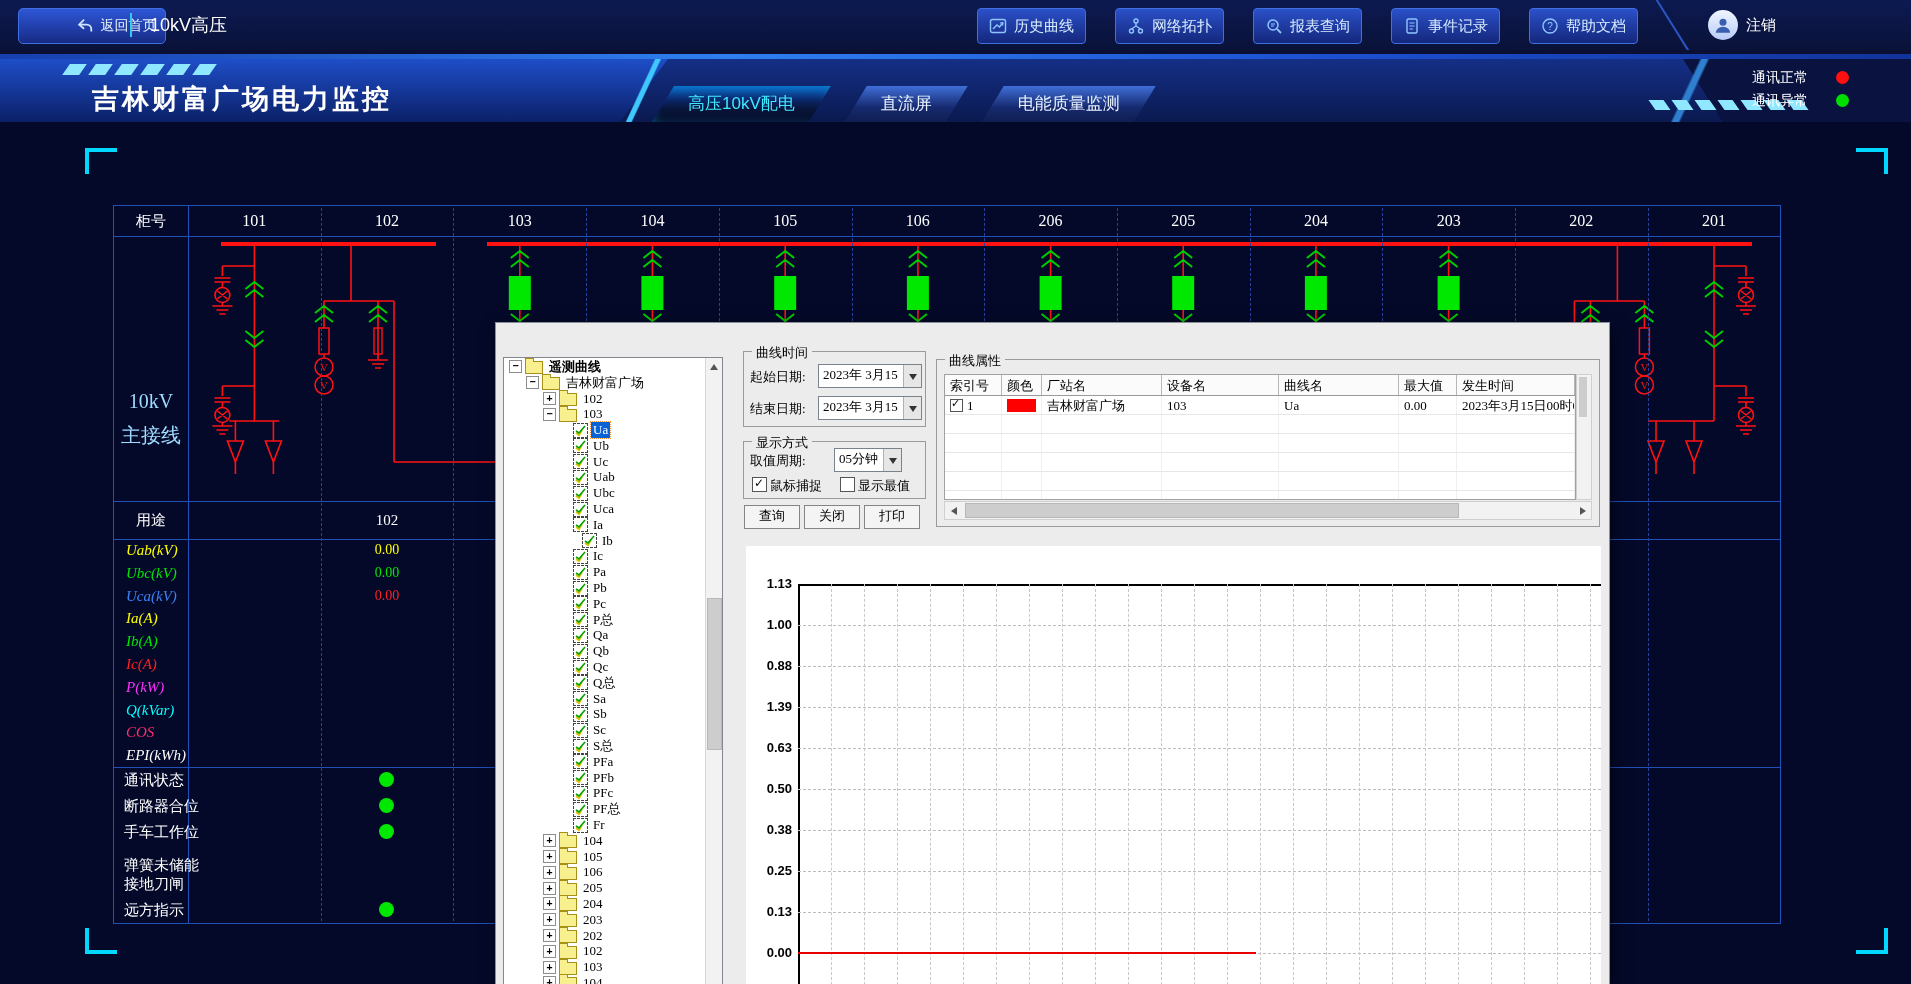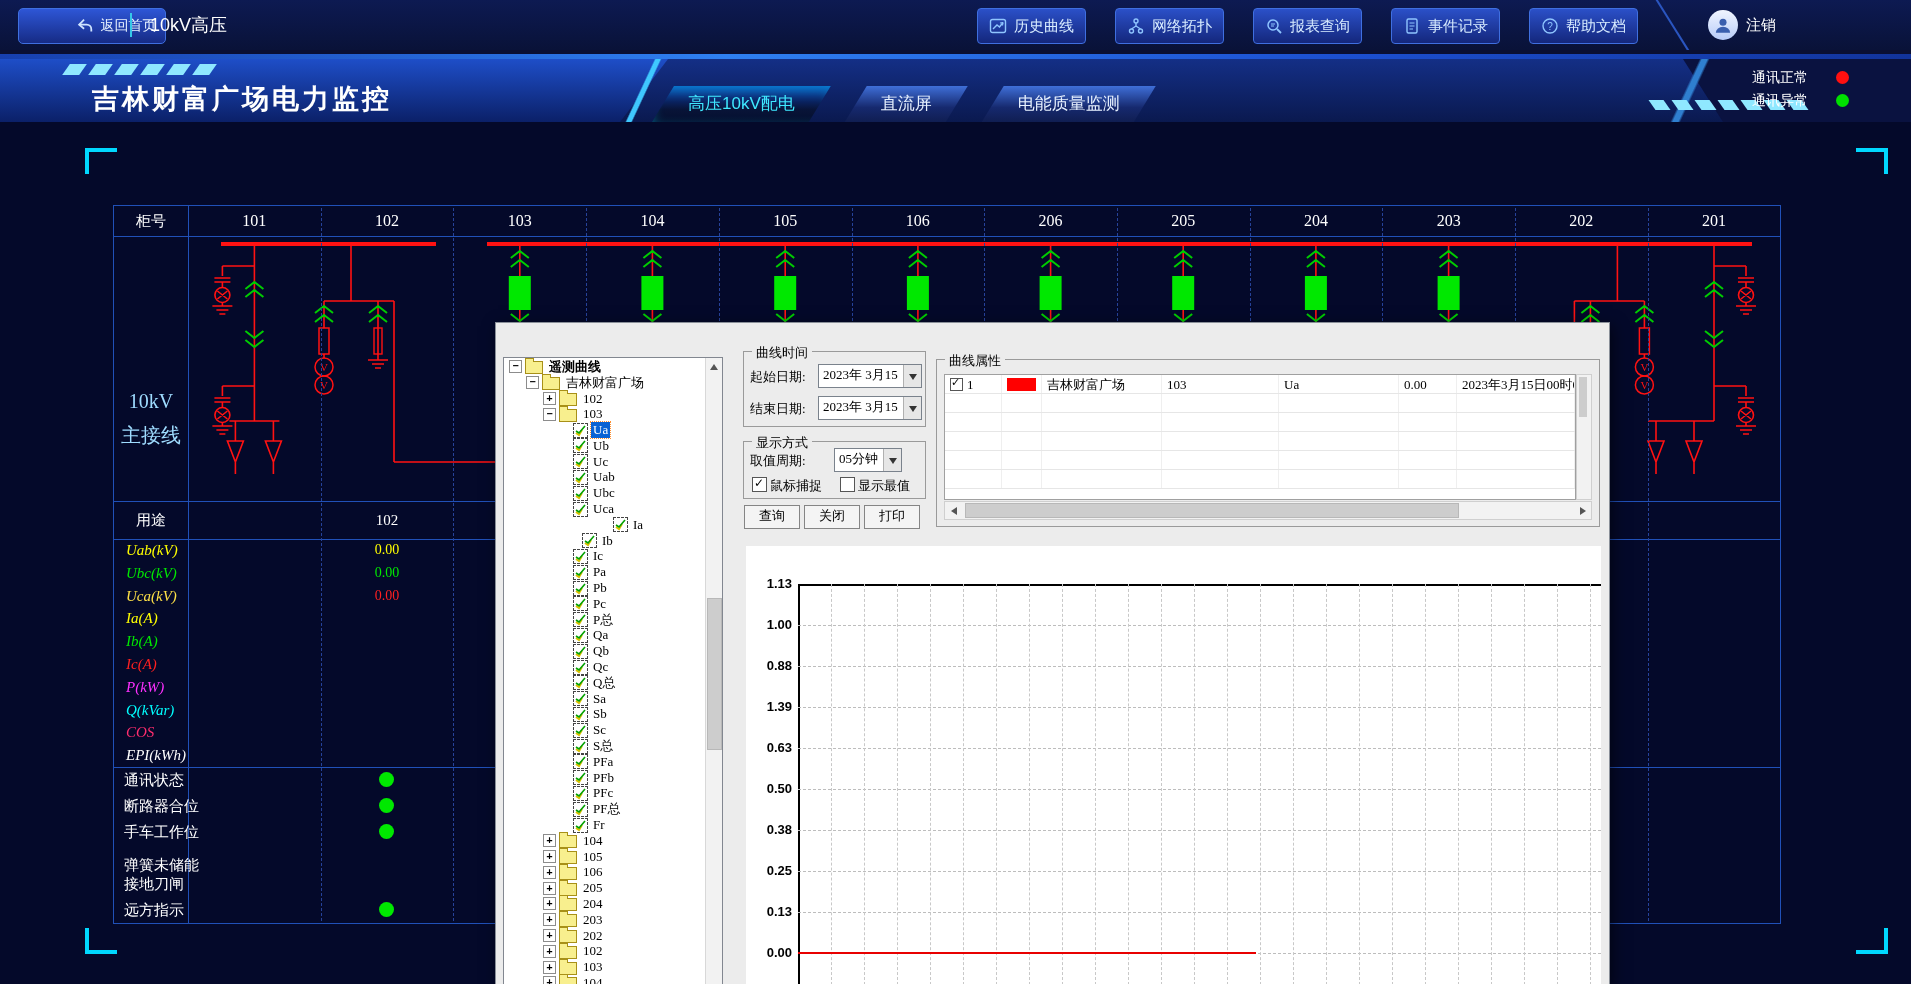--- a/index.html
+++ b/index.html
@@ -339,21 +339,21 @@
     <div>
         <div class="m-row" style="top: 333px;">
           <div class="m-label" style="color: rgb(255, 255, 0);">Uab(kV)</div>
           <div class="m-val" style="color: rgb(255, 255, 0);">0.00</div>
         </div>
         <div class="m-row" style="top: 355.8px;">
           <div class="m-label" style="color: rgb(0, 232, 0);">Ubc(kV)</div>
           <div class="m-val" style="color: rgb(0, 232, 0);">0.00</div>
         </div>
         <div class="m-row" style="top: 378.6px;">
-          <div class="m-label" style="color: #fde047;">Uca(kV)</div>
+          <div class="m-label" style="color: #3b82f6;">Uca(kV)</div>
           <div class="m-val" style="color: rgb(255, 32, 32);">0.00</div>
         </div>
         <div class="m-row" style="top: 401.4px;">
           <div class="m-label" style="color: rgb(255, 255, 0);">Ia(A)</div>
         </div>
         <div class="m-row" style="top: 424.2px;">
           <div class="m-label" style="color: rgb(0, 232, 0);">Ib(A)</div>
         </div>
         <div class="m-row" style="top: 447px;">
           <div class="m-label" style="color: rgb(255, 32, 32);">Ic(A)</div>
@@ -479,21 +479,21 @@
           </div>
           <div class="tree-row" style="padding-left: 69px;">
             <div class="curve-ic">
               <svg viewBox="0 0 13 13" width="13" height="13">
                 <path d="M2 9 L5 11 L8 6" stroke="#d8c000" stroke-width="2" fill="none"></path>
                 <path d="M2 7 L5 9 L11 2" stroke="#00a000" stroke-width="1.6" fill="none"></path>
               </svg>
             </div>
             <div class="tree-label">Uca</div>
           </div>
-          <div class="tree-row" style="padding-left: 109px; text-align: right;">
+          <div class="tree-row" style="padding-left: 69px; text-align: right;">
             <div class="curve-ic">
               <svg viewBox="0 0 13 13" width="13" height="13">
                 <path d="M2 9 L5 11 L8 6" stroke="#d8c000" stroke-width="2" fill="none"></path>
                 <path d="M2 7 L5 9 L11 2" stroke="#00a000" stroke-width="1.6" fill="none"></path>
               </svg>
             </div>
             <div class="tree-label">Ia</div>
           </div>
           <div class="tree-row" style="padding-left: 78px; font-family: Liberation Serif, serif;">
             <div class="curve-ic">
@@ -759,20 +759,29 @@
     </div>
 
     <div class="dlg-push" style="left:248px;top:182px">查询</div>
     <div class="dlg-push" style="left:308px;top:182px">关闭</div>
     <div class="dlg-push" style="left:368px;top:182px">打印</div>
 
     <div class="grp" style="left:440px;top:36px;width:662px;height:166px">
       <span class="grp-title">曲线属性</span>
     </div>
     <div class="ptable">
+      <div class="pt-header">
+          <div class="pt-hcell" style="width: 57px;">索引号</div>
+          <div class="pt-hcell" style="width: 40px;">颜色</div>
+          <div class="pt-hcell" style="width: 120px;">厂站名</div>
+          <div class="pt-hcell" style="width: 117px;">设备名</div>
+          <div class="pt-hcell" style="width: 120px;">曲线名</div>
+          <div class="pt-hcell" style="width: 58px;">最大值</div>
+          <div class="pt-hcell" style="width: 118px;">发生时间</div>
+        </div>
       <div>
           <div class="pt-row">
             <div class="pt-cell" style="width: 57px;">
               <div class="row-cb checked"></div>
               <span>1</span>
             </div>
             <div class="pt-cell" style="width: 40px;">
               <div class="swatch" style="background: rgb(255, 0, 0);"></div>
             </div>
             <div class="pt-cell" style="width: 120px; white-space: nowrap; overflow: hidden;">吉林财富广场</div>

